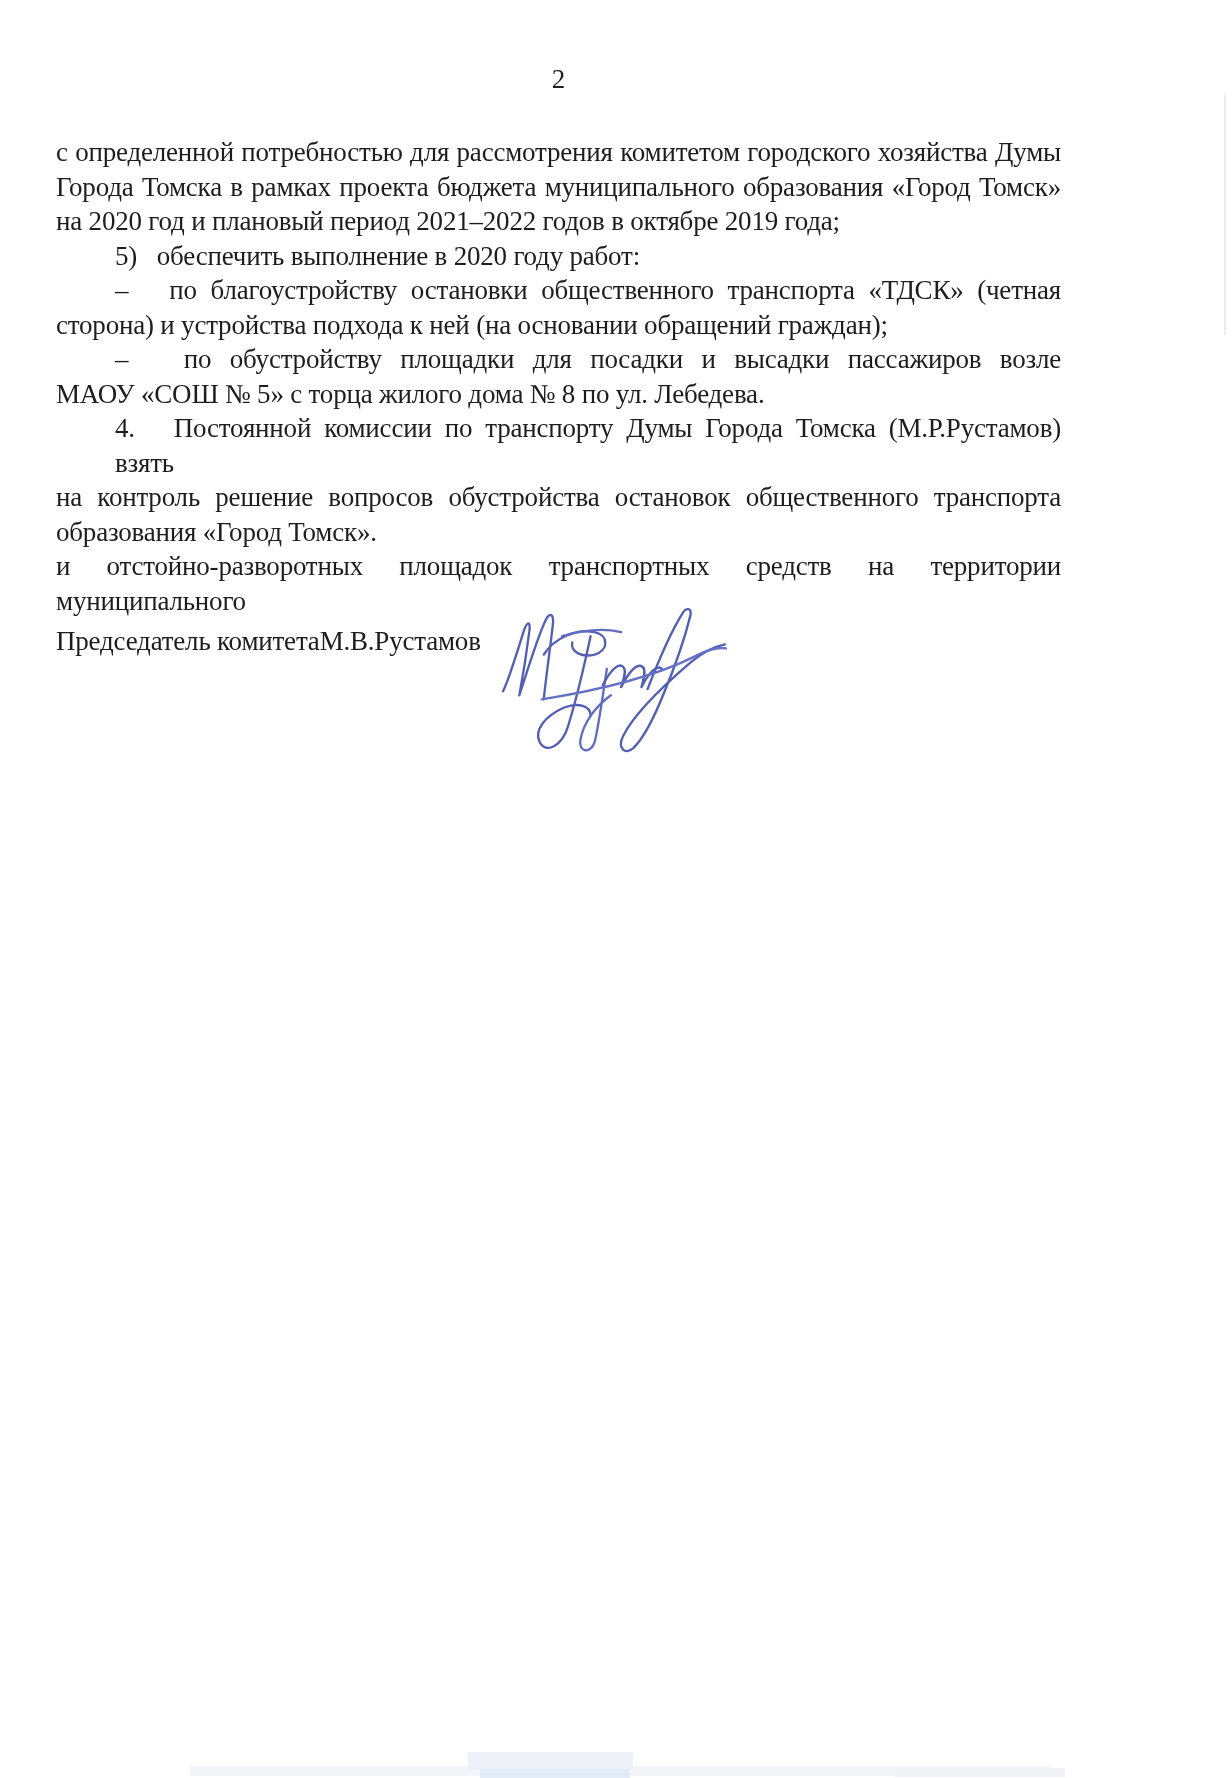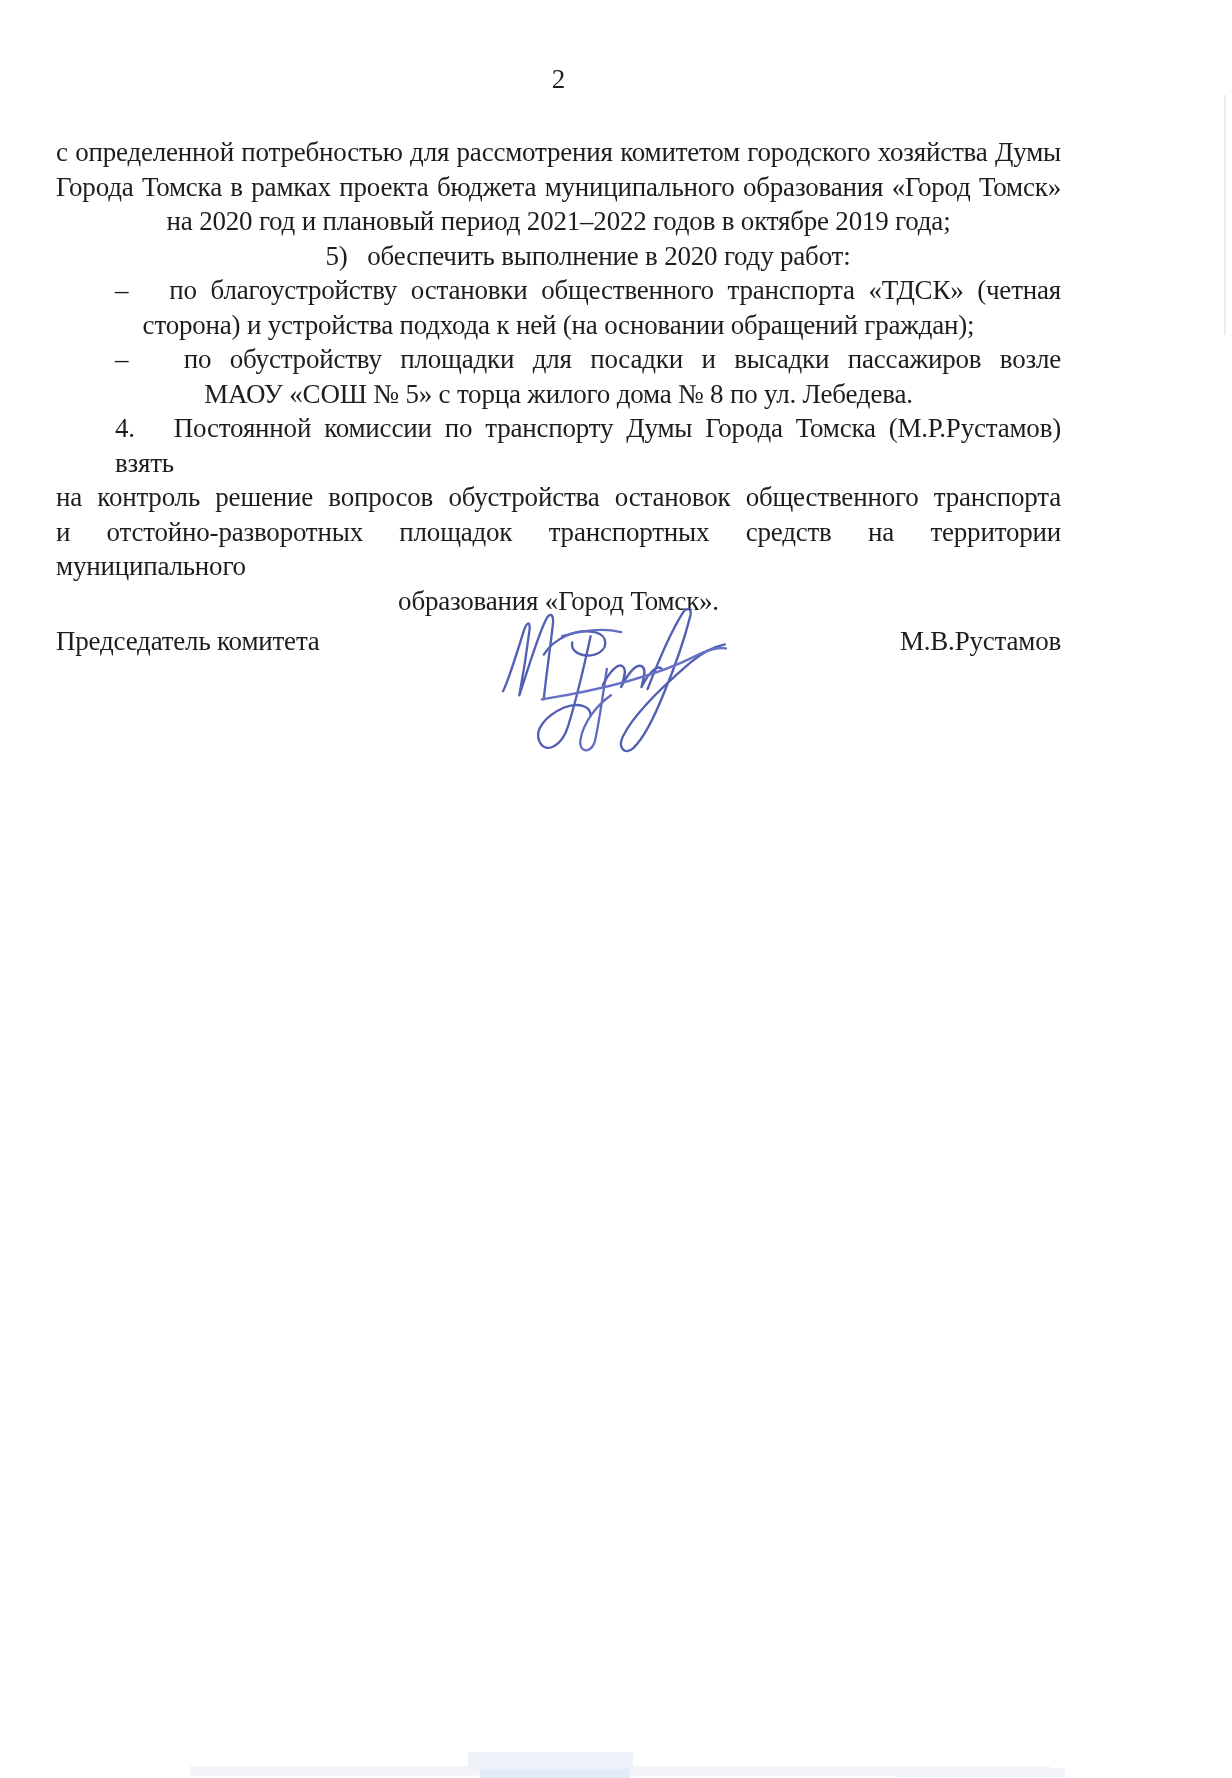--- a/index.html
+++ b/index.html
@@ -23,30 +23,30 @@
   }
   .body-text {
     position: absolute;
     top: 135px;
     left: 56px;
     width: 1005px;
     font-size: 27px;
     line-height: 34.5px;
     letter-spacing: -0.2px;
   }
-  .line { text-align: center; }
+  .line { text-align: left; }
   .line.fill { text-align: justify; text-align-last: justify; }
   .line.ind { padding-left: 59px; }
   .sig-row {
     position: absolute;
     top: 626px;
     left: 56px;
     width: 1005px;
     display: flex;
-    justify-content: space-between;
+    justify-content: flex-start;
     font-size: 27px;
     letter-spacing: -0.2px;
   }
   .signature-svg {
     position: absolute;
     left: 501px;
     top: 604px;
     width: 228px;
     height: 152px;
   }
@@ -85,22 +85,22 @@
       <div class="line fill ind">–&nbsp;&nbsp;&nbsp;по благоустройству остановки общественного транспорта «ТДСК» (четная</div>
       <div class="line">сторона) и устройства подхода к ней (на основании обращений граждан);</div>
     </div>
     <div>
       <div class="line fill ind">–&nbsp;&nbsp;&nbsp;по обустройству площадки для посадки и высадки пассажиров возле</div>
       <div class="line">МАОУ «СОШ № 5» с торца жилого дома № 8 по ул. Лебедева.</div>
     </div>
     <div>
       <div class="line fill ind">4.&nbsp;&nbsp;&nbsp;Постоянной комиссии по транспорту Думы Города Томска (М.Р.Рустамов) взять</div>
       <div class="line fill">на контроль решение вопросов обустройства остановок общественного транспорта</div>
+      <div class="line">образования «Город Томск».</div>
       <div class="line fill">и отстойно-разворотных площадок транспортных средств на территории муниципального</div>
-      <div class="line">образования «Город Томск».</div>
     </div>
   </div>
 
   <div class="sig-row">
     <span>Председатель комитета</span>
     <span>М.В.Рустамов</span>
   </div>
 
   <svg class="signature-svg" viewBox="0 0 224 146" fill="none" xmlns="http://www.w3.org/2000/svg">
     <g stroke="#4452ad" stroke-width="2.3" stroke-linecap="round" stroke-linejoin="round" opacity="0.92">

